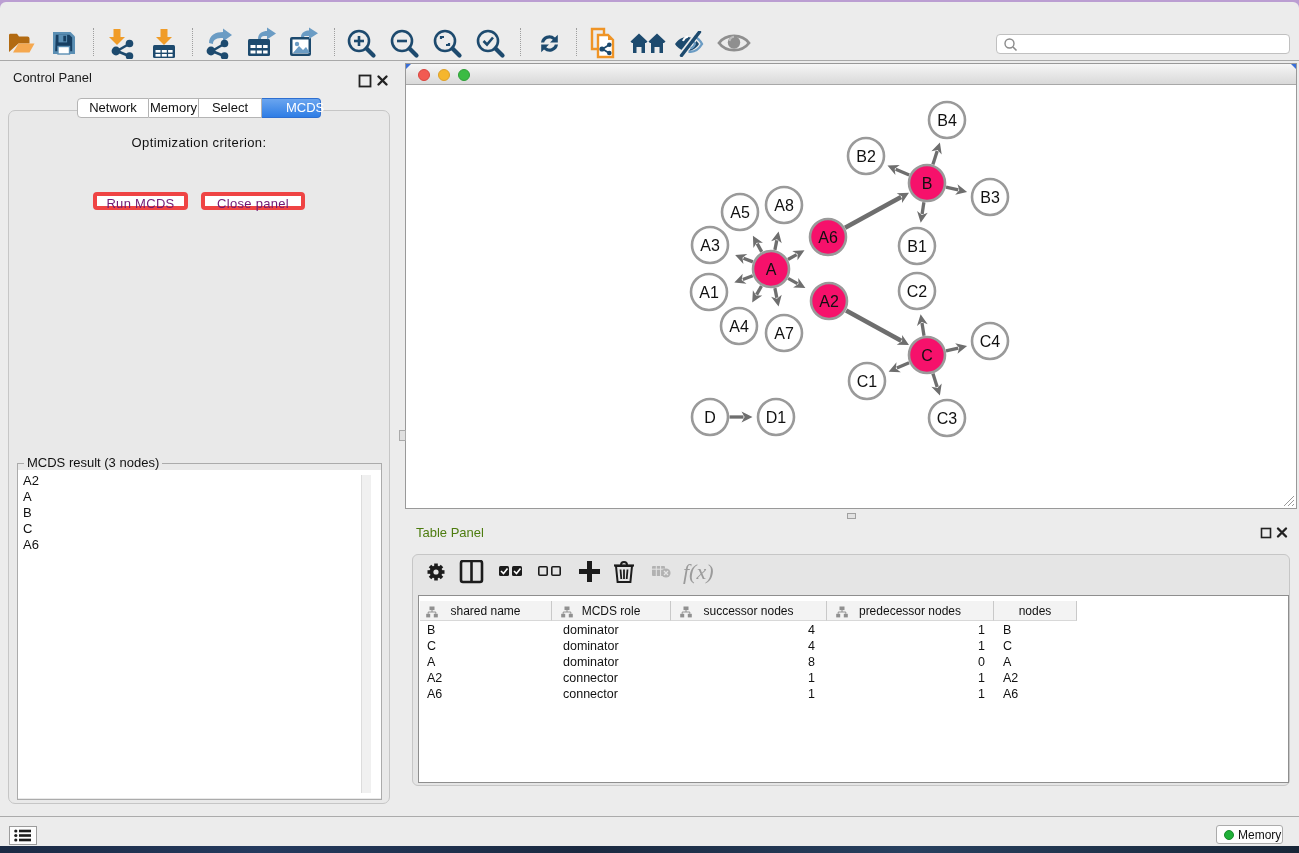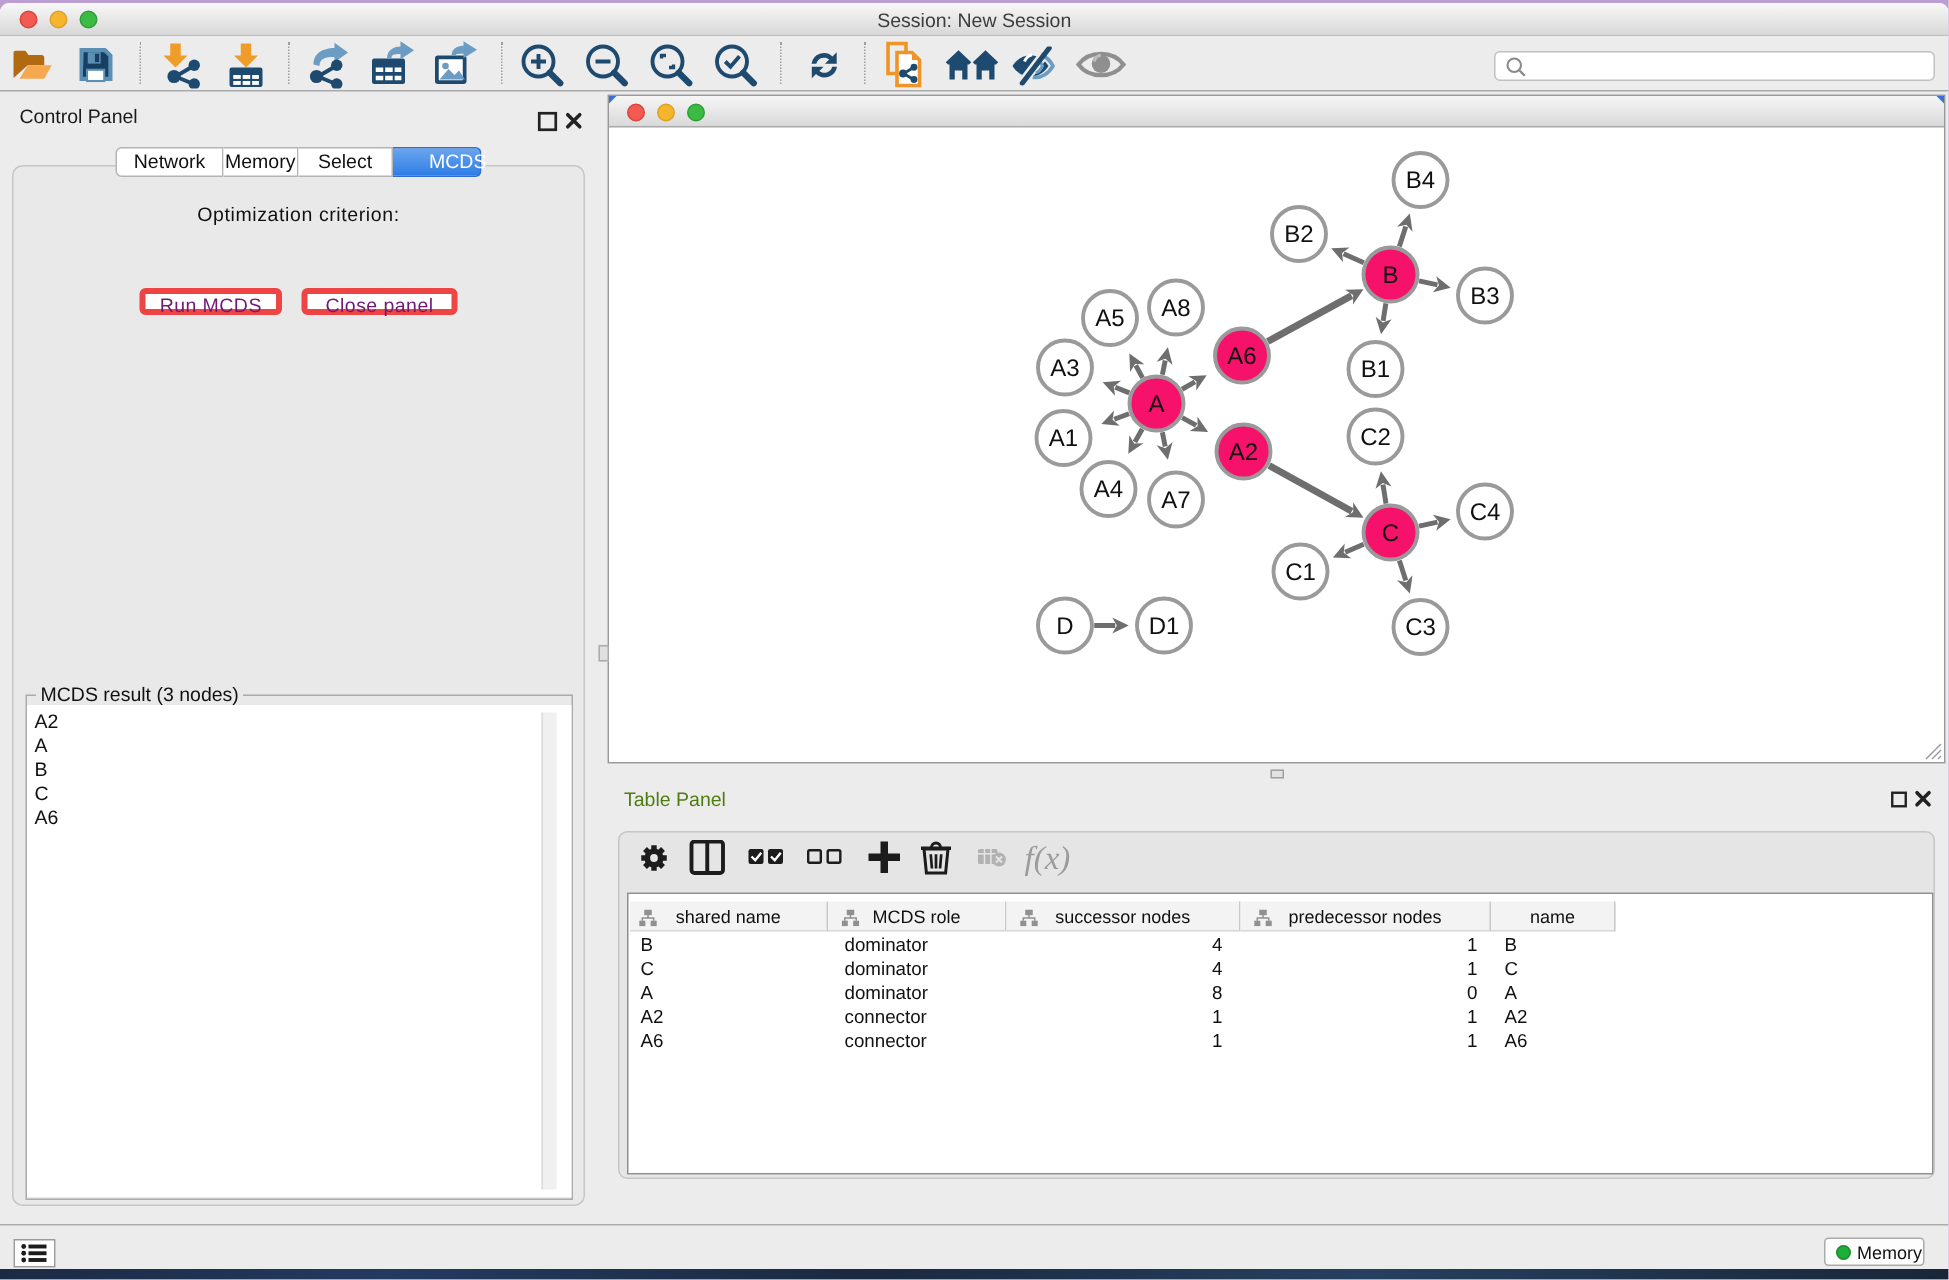--- a/index.html
+++ b/index.html
@@ -48,26 +48,20 @@
 
 #btabs { position:absolute; left:673px; top:790px; display:flex; height:21px; }
 #statusbar { position:absolute; left:0; top:814px; width:1299px; height:31px; background:#ececec; border-top:1px solid #ababab; }
 #listbtn { position:absolute; left:9px; top:9px; width:28px; height:19px; background:#fdfdfd; border:1px solid #9c9c9c; }
 #membtn { position:absolute; right:16px; top:8px; width:67px; height:19px; background:#fdfdfd; border:1px solid #ababab; border-radius:3px; font-size:12px; color:#111; }
 #desktopbottom { position:absolute; left:0; top:846px; width:1299px; height:7px; background:linear-gradient(90deg,#1b2a44,#243a5e 20%,#1a2940 45%,#27405f 70%,#182638); }
 </style>
 </head>
 <body>
 <div id="mainwin">
-  <div id="titlebar">
-    <div class="tl" style="left:13px; background:#f25a52; border:1px solid #d8453e;"></div>
-    <div class="tl" style="left:33px; background:#f5b62e; border:1px solid #dda028;"></div>
-    <div class="tl" style="left:53px; background:#3bbb44; border:1px solid #2f9e38;"></div>
-    <div id="titletext">Session: New Session</div>
-  </div>
   <div id="toolbar">
     <div class="tsep" style="left:93px"></div>
     <div class="tsep" style="left:192px"></div>
     <div class="tsep" style="left:334px"></div>
     <div class="tsep" style="left:520px"></div>
     <div class="tsep" style="left:576px"></div>
     <svg class="ticon" style="left:5px" width="32" height="32" viewBox="0 0 32 32">
         <path d="M4 25 V8.2 Q4 6.8 5.4 6.8 H12 L14 9.6 H22.5 Q24.5 9.6 24.5 11.6 V16.5 H13.5 L4 25 z" fill="#b26a11"></path>
         <path d="M13.5 16.5 H29.5 L24.5 25.5 H8 z" fill="#f5a84f"></path>
       </svg>
@@ -399,21 +393,21 @@
       <div class="th" style="left:408px; width:167px;">
           <svg class="hicon" width="12" height="12" viewBox="0 0 12 12" style="position:absolute;left:9px;top:5px;">
             <rect x="3.5" y="0.5" width="5" height="3.6" fill="#909090"></rect>
             <rect x="0.2" y="7.8" width="4" height="3.6" fill="#909090"></rect>
             <rect x="7.8" y="7.8" width="4" height="3.6" fill="#909090"></rect>
             <path d="M6 4 v2 M2.2 7.8 v-1.8 h7.6 v1.8" stroke="#909090" fill="none"></path>
           </svg>
           <div class="lbl">predecessor nodes</div>
         </div>
       <div class="th" style="left:575px; width:83px;">
-          <div class="lbl">name</div>
+          <div class="lbl">nodes</div>
         </div>
       <div class="trow" style="left:8px; top:27px; width:650px;">
           <span style="position:absolute;left:0;">B</span>
           <span style="position:absolute;left:136px;">dominator</span>
           <span style="position:absolute;left:252px;width:136px;text-align:right;">4</span>
           <span style="position:absolute;left:408px;width:150px;text-align:right;">1</span>
           <span style="position:absolute;left:576px;">B</span>
         </div>
       <div class="trow" style="left:8px; top:43px; width:650px;">
           <span style="position:absolute;left:0;">C</span>

